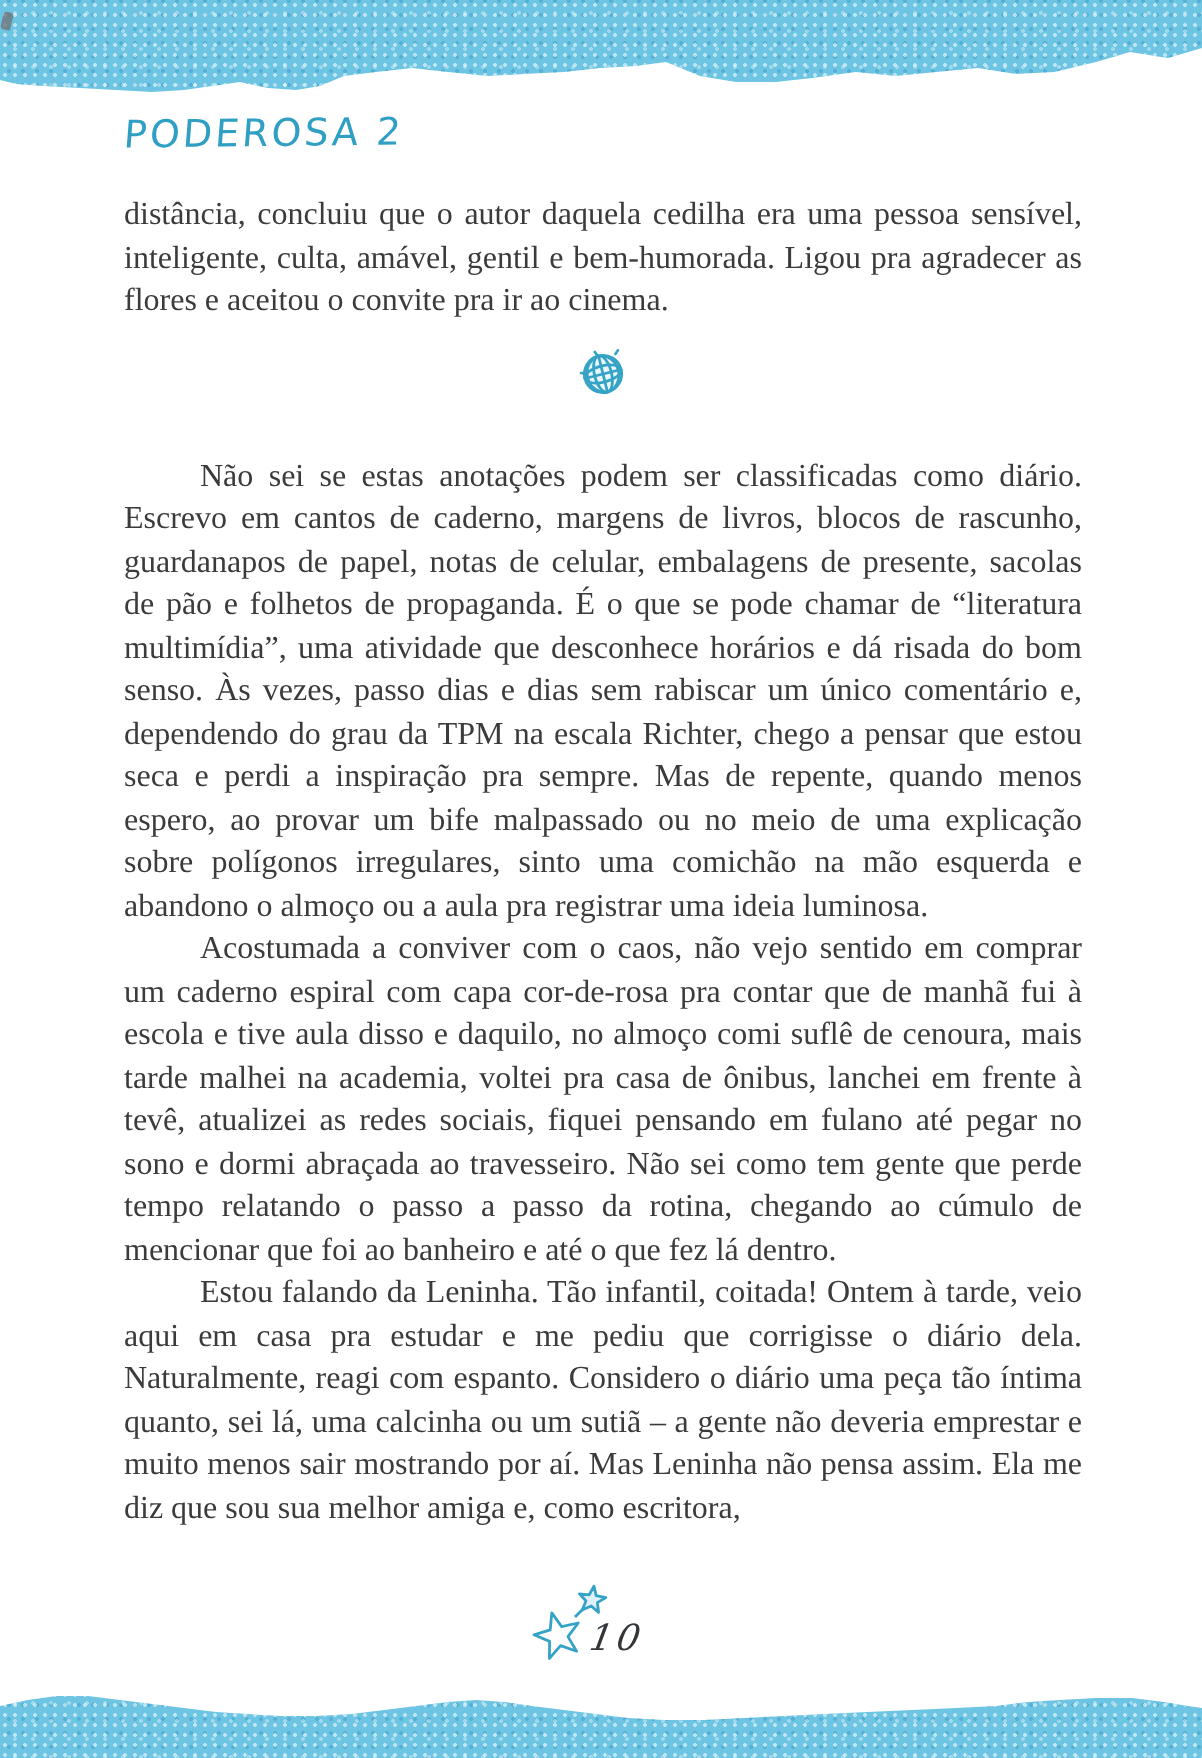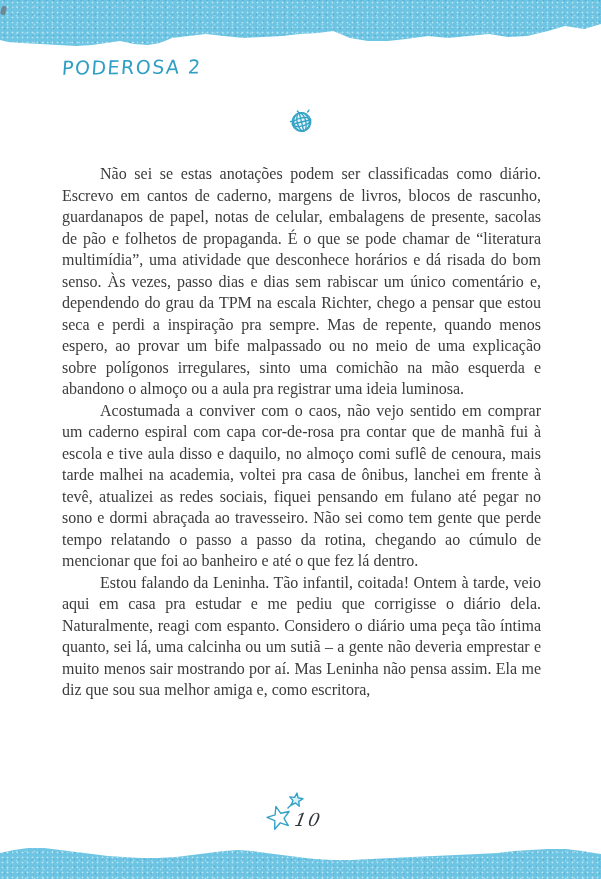--- a/index.html
+++ b/index.html
@@ -85,20 +85,21 @@
 <body>
 
 <div class="page">
 
   <div class="tear tear-top"></div>
   <div class="speck"></div>
 
   <h1 class="title">PODEROSA 2</h1>
 
   <div class="body">
+    <p class="para no-indent">distância, concluiu que o autor daquela cedilha era uma pessoa sensível, inteligente, culta, amável, gentil e bem-humorada. Ligou pra agradecer as flores e aceitou o convite pra ir ao cinema.</p>
 
     <div class="ornament">
       <svg width="27" height="28" viewBox="0 0 24 24">
         <g fill="none" stroke="#35a3c6" stroke-width="1.2" stroke-linecap="round" transform="rotate(-14 12 12)">
           <circle cx="12" cy="12" r="8.3" fill="rgba(80,180,215,0.12)"></circle>
           <ellipse cx="12" cy="12" rx="3.8" ry="8.3"></ellipse>
           <ellipse cx="12" cy="12" rx="7" ry="8.1"></ellipse>
           <ellipse cx="12" cy="12" rx="8.3" ry="3.6"></ellipse>
           <line x1="3.7" y1="12" x2="20.3" y2="12"></line>
           <line x1="12" y1="3.7" x2="12" y2="20.3"></line>

